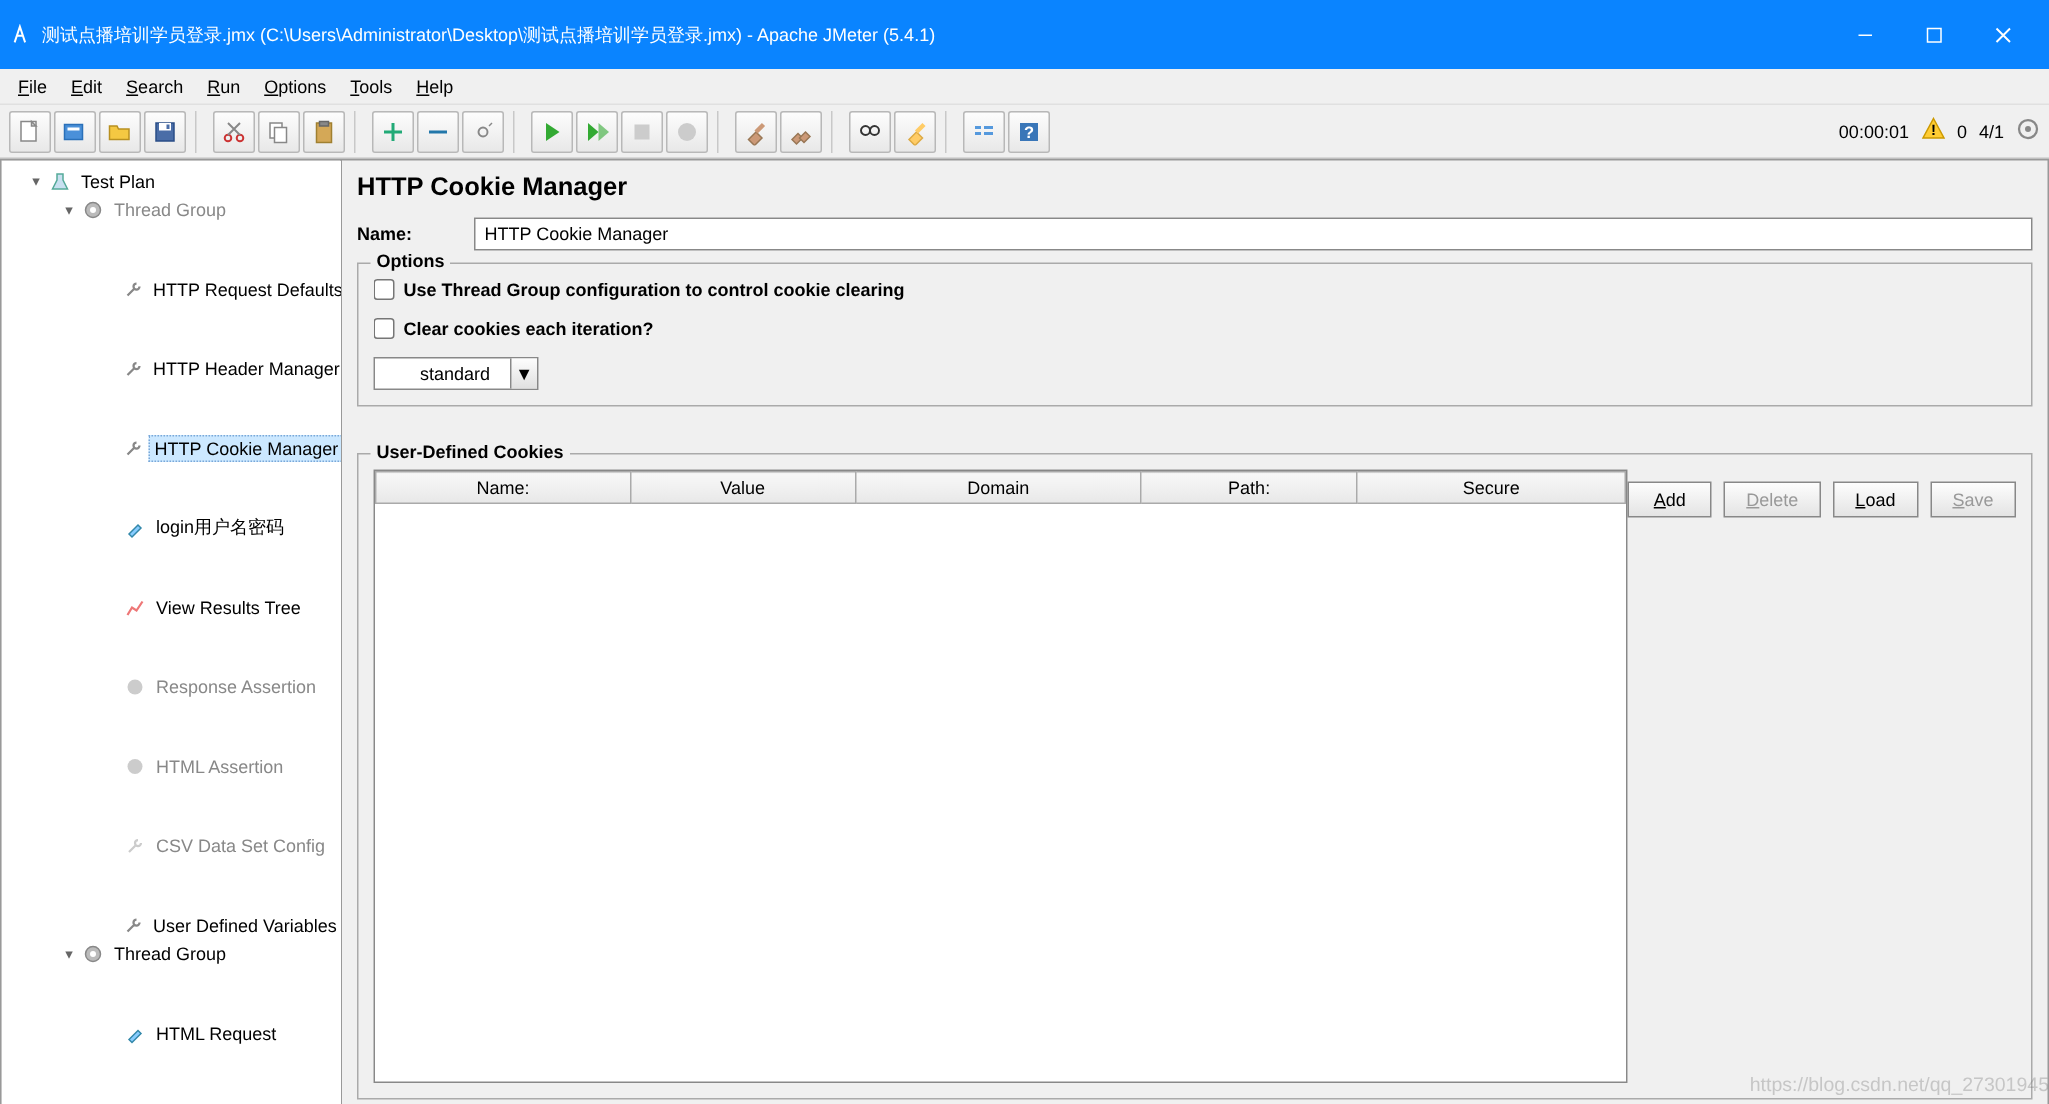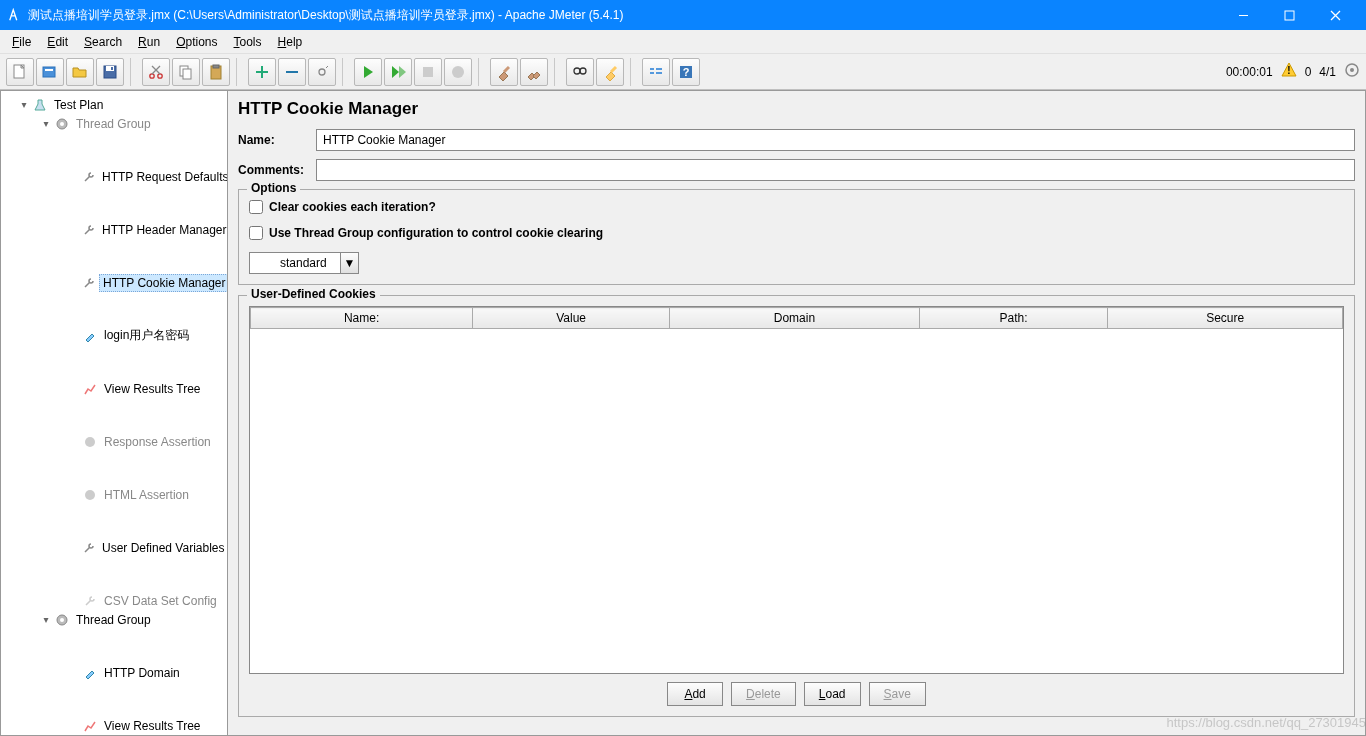--- a/index.html
+++ b/index.html
@@ -1,17 +1,17 @@
 <!DOCTYPE html>
 <html><head>
 <meta charset="utf-8">
 <style>
 * { box-sizing: border-box; margin: 0; padding: 0; }
 body { font-family: "Microsoft YaHei", Arial, sans-serif; font-size: 12px; background: #f0f0f0; overflow: hidden; }
-.titlebar { height: 30px; background: #0a84ff; color: #fff; display: flex; align-items: center; padding: 0 8px; }
+.titlebar { height: 46px; background: #0a84ff; color: #fff; display: flex; align-items: center; padding: 0 8px; }
 .titlebar-icon { width: 14px; height: 14px; margin-right: 6px; }
 .titlebar-text { flex: 1; font-size: 12px; }
 .titlebar-btns { display: flex; gap: 0; }
 .titlebar-btn { width: 46px; height: 30px; display: flex; align-items: center; justify-content: center; color: #fff; }
 .menubar { height: 24px; background: #f0f0f0; display: flex; align-items: center; padding: 0 4px; border-bottom: 1px solid #e0e0e0; }
 .menu-item { padding: 3px 8px; cursor: default; }
 .menu-item span.u { text-decoration: underline; }
 .toolbar { height: 36px; background: #f0f0f0; display: flex; align-items: center; padding: 2px 6px; border-bottom: 1px solid #c0c0c0; gap: 2px; }
 .tb-btn { width: 28px; height: 28px; border: 1px solid #b8b8b8; background: linear-gradient(#fdfdfd,#e8e8e8); border-radius: 2px; display: flex; align-items: center; justify-content: center; }
 .tb-btn svg { width: 18px; height: 18px; }
@@ -36,21 +36,21 @@
 .form-label { width: 70px; font-weight: bold; }
 .form-input { flex: 1; height: 22px; border: 1px solid #888; background: #fff; padding: 2px 6px; font-family: inherit; font-size: 12px; }
 .fieldset { border: 1px solid #aaa; padding: 10px; margin-bottom: 10px; position: relative; }
 .fieldset-legend { position: absolute; top: -9px; left: 8px; background: #f0f0f0; padding: 0 4px; font-weight: bold; font-size: 12px; }
 .checkbox-row { display: flex; align-items: center; gap: 6px; margin-bottom: 12px; }
 .checkbox-row input { width: 14px; height: 14px; }
 .checkbox-row label { font-weight: bold; }
 .combo { width: 110px; height: 22px; display: flex; border: 1px solid #888; background: #fff; }
 .combo-text { flex: 1; padding: 2px 6px; display: flex; align-items: center; margin-left: 24px; }
 .combo-arrow { width: 18px; border-left: 1px solid #888; background: linear-gradient(#fdfdfd,#e0e0e0); display: flex; align-items: center; justify-content: center; }
-.cookies-fieldset { flex: 1; display: flex; flex-direction: column; }
+.cookies-fieldset { flex: 1; display: flex; flex-direction: row; margin-top: 21px; }
 .table-wrap { flex: 1; border: 1px solid #888; background: #fff; overflow: hidden; display: flex; flex-direction: column; }
 .table { width: 100%; border-collapse: collapse; }
 .table th { background: linear-gradient(#f8f8f8,#e8e8e8); border: 1px solid #aaa; padding: 3px 6px; font-weight: normal; font-size: 12px; height: 20px; }
 .table-body { flex: 1; }
 .btn-row { display: flex; justify-content: center; gap: 8px; margin-top: 8px; }
 .btn { min-width: 56px; height: 24px; border: 1px solid #888; background: linear-gradient(#fdfdfd,#e4e4e4); padding: 2px 14px; font-family: inherit; font-size: 12px; }
 .btn:disabled { color: #999; }
 .btn span.u { text-decoration: underline; }
 .watermark { position: absolute; right: 0; bottom: 6px; color: rgba(120,120,120,0.35); font-size: 13px; pointer-events: none; text-align: right; }
 </style>
@@ -309,82 +309,78 @@
           <span class="tree-icon">
             <svg width="14" height="14" viewBox="0 0 14 14">
               <circle cx="7" cy="7" r="5" fill="#ccc"></circle>
             </svg>
           </span>
           <span class="tree-label dimmed">HTML Assertion</span>
         </div>
       <div class="tree-node ind3">
           <span class="tree-icon">
             <svg width="14" height="14" viewBox="0 0 14 14">
+              <path d="M3 11 L8 6 M9 3 A2 2 0 1 0 11 5" stroke="#ccc" stroke-width="1.5" fill="none"></path>
+            </svg>
+          </span>
+          <span class="tree-label dimmed">CSV Data Set Config</span>
+        </div>
+      <div class="tree-node ind3">
+          <span class="tree-icon">
+            <svg width="14" height="14" viewBox="0 0 14 14">
               <path d="M3 11 L8 6 M9 3 A2 2 0 1 0 11 5" stroke="#888" stroke-width="1.5" fill="none"></path>
             </svg>
           </span>
           <span class="tree-label">User Defined Variables</span>
-        </div>
-      <div class="tree-node ind3">
-          <span class="tree-icon">
-            <svg width="14" height="14" viewBox="0 0 14 14">
-              <path d="M3 11 L8 6 M9 3 A2 2 0 1 0 11 5" stroke="#ccc" stroke-width="1.5" fill="none"></path>
-            </svg>
-          </span>
-          <span class="tree-label dimmed">CSV Data Set Config</span>
         </div>
       <div class="tree-node ind2">
           <span class="tree-toggle">▾</span>
           <span class="tree-icon">
             <svg width="14" height="14" viewBox="0 0 14 14">
               <circle cx="7" cy="7" r="5" fill="#bbb" stroke="#888"></circle>
               <circle cx="7" cy="7" r="2" fill="#fff"></circle>
             </svg>
           </span>
           <span class="tree-label">Thread Group</span>
         </div>
       <div class="tree-node ind3">
           <span class="tree-icon">
             <svg width="14" height="14" viewBox="0 0 14 14">
               <path d="M3 11 L9 5 L11 7 L5 13 Z" fill="#8cf" stroke="#38a"></path>
             </svg>
           </span>
-          <span class="tree-label">HTTP Domain</span>
+          <span class="tree-label">HTML Request</span>
         </div>
       <div class="tree-node ind3">
           <span class="tree-icon">
             <svg width="14" height="14" viewBox="0 0 14 14">
               <path d="M2 12 L5 7 L8 9 L12 3" stroke="#e77" stroke-width="1.5" fill="none"></path>
             </svg>
           </span>
           <span class="tree-label">View Results Tree</span>
         </div>
     </div>
   </div>
 
   <div class="main-panel">
     <div class="panel-title">HTTP Cookie Manager</div>
     <div class="form-row">
       <div class="form-label">Name:</div>
       <input class="form-input" value="HTTP Cookie Manager" style="">
     </div>
-    <div class="form-row">
-      <div class="form-label">Comments:</div>
-      <input class="form-input" value="" style="">
-    </div>
 
     <div class="fieldset">
       <div class="fieldset-legend">Options</div>
       <div class="checkbox-row">
         <input type="checkbox" style="">
-        <label>Clear cookies each iteration?</label>
+        <label>Use Thread Group configuration to control cookie clearing</label>
       </div>
       <div class="checkbox-row">
         <input type="checkbox" style="">
-        <label>Use Thread Group configuration to control cookie clearing</label>
+        <label>Clear cookies each iteration?</label>
       </div>
       <div class="combo">
         <div class="combo-text">standard</div>
         <div class="combo-arrow">▼</div>
       </div>
     </div>
 
     <div class="fieldset cookies-fieldset">
       <div class="fieldset-legend">User-Defined Cookies</div>
       <div class="table-wrap">

